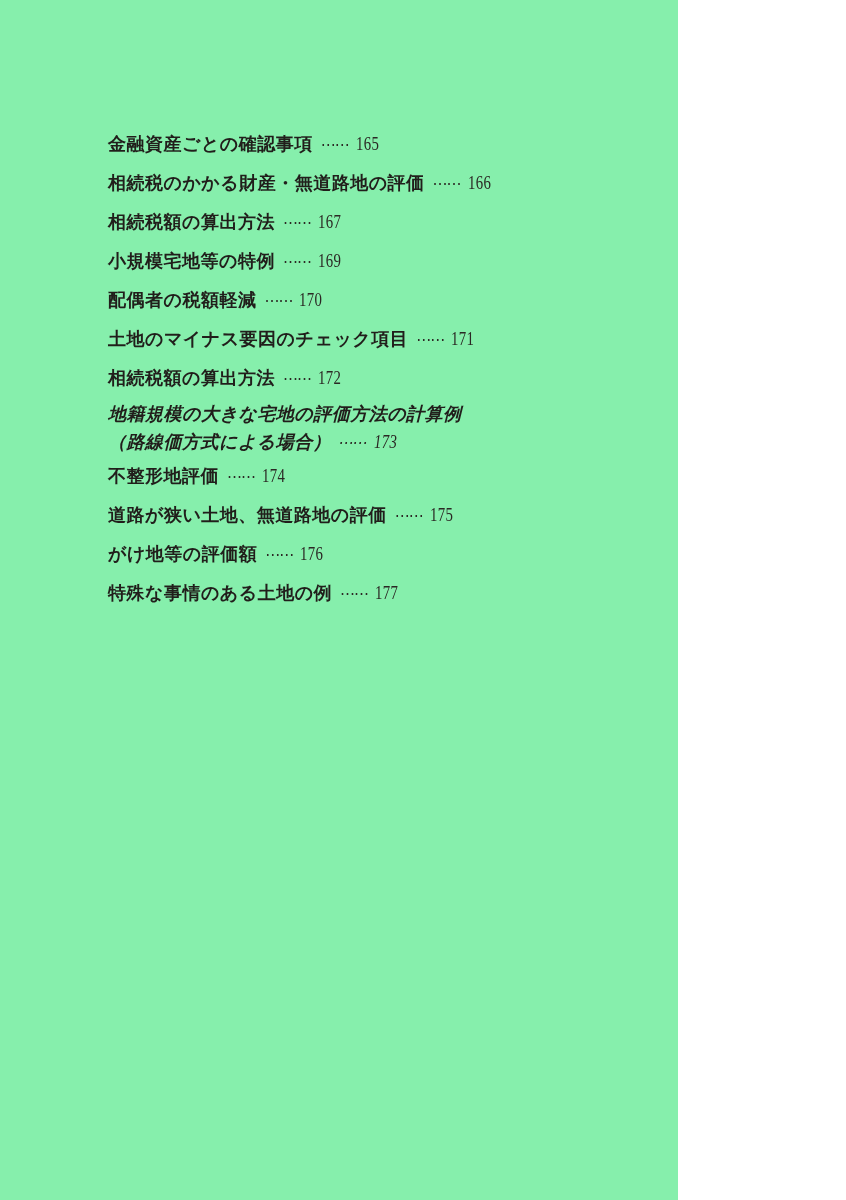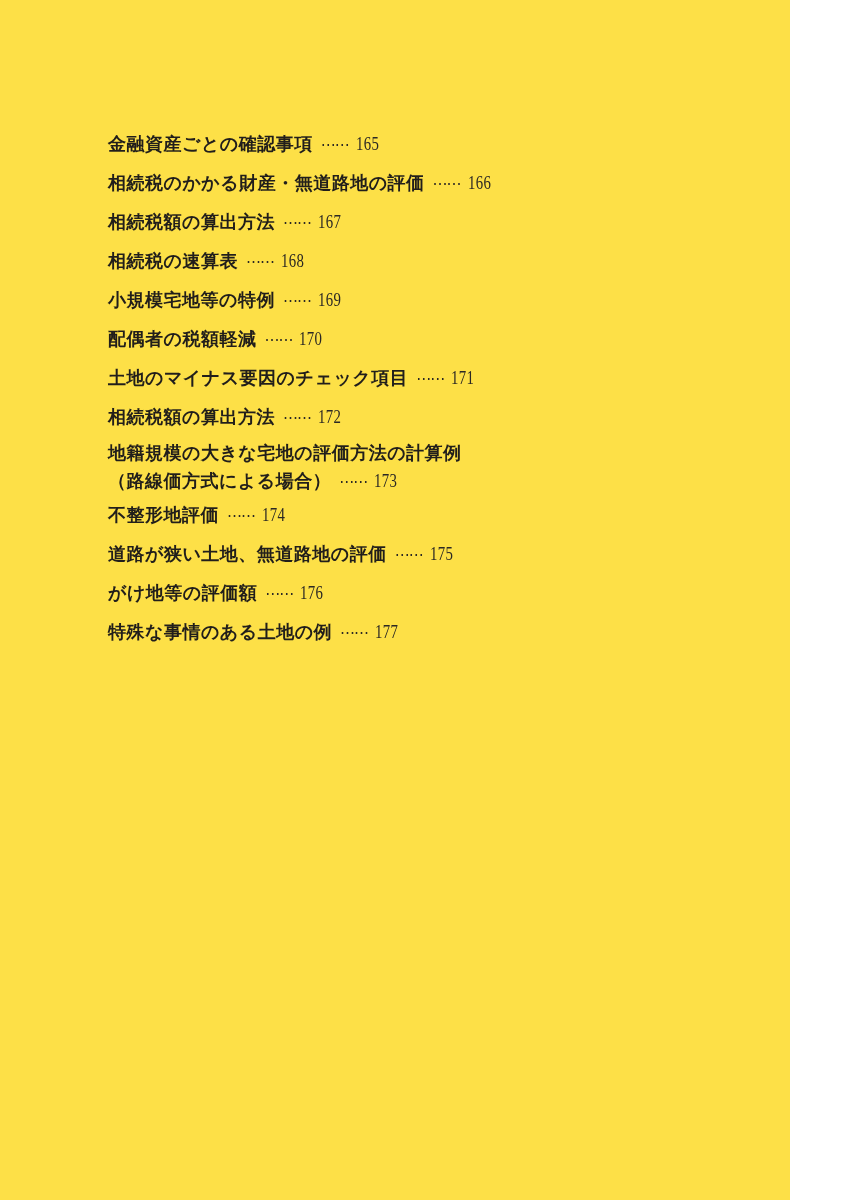--- a/index.html
+++ b/index.html
@@ -2,43 +2,44 @@
 <html lang="ja"><head>
 <meta charset="utf-8">
 <style>
   html, body {
     margin: 0;
     padding: 0;
     background: #ffffff;
   }
   .page {
     position: relative;
-    width: 790px;
+    width: 678px;
     height: 1200px;
-    background: #fde047;
+    background: #86efac;
     overflow: hidden;
     font-family: "DejaVu Sans", "Liberation Sans", sans-serif;
     color: #211e1b;
   }
   .toc-list {
     position: absolute;
     left: 108px;
     top: 125px;
     width: 640px;
   }
   .toc-entry {
     line-height: 38px;
     font-size: 18px;
     font-weight: 600;
     letter-spacing: 0.5px;
     white-space: nowrap;
   }
   .toc-entry.two-line {
     line-height: 28px;
     padding-top: 2px;
+    font-style: italic;
   }
   .toc-entry.two-line .line {
     display: block;
   }
   .dot-leader {
     display: inline-block;
     font-size: 15px;
     font-weight: 400;
     letter-spacing: -1px;
     margin: 0 7px 0 8px;
@@ -76,23 +77,20 @@
     </div>
 
     <div class="toc-entry">
       <span>相続税のかかる財産・無道路地の評価</span><span class="dot-leader">……</span><span class="page-num">166</span>
     </div>
 
     <div class="toc-entry">
       <span>相続税額の算出方法</span><span class="dot-leader">……</span><span class="page-num">167</span>
     </div>
 
-    <div class="toc-entry">
-      <span>相続税の速算表</span><span class="dot-leader">……</span><span class="page-num">168</span>
-    </div>
 
     <div class="toc-entry">
       <span>小規模宅地等の特例</span><span class="dot-leader">……</span><span class="page-num">169</span>
     </div>
 
     <div class="toc-entry">
       <span>配偶者の税額軽減</span><span class="dot-leader">……</span><span class="page-num">170</span>
     </div>
 
     <div class="toc-entry">

